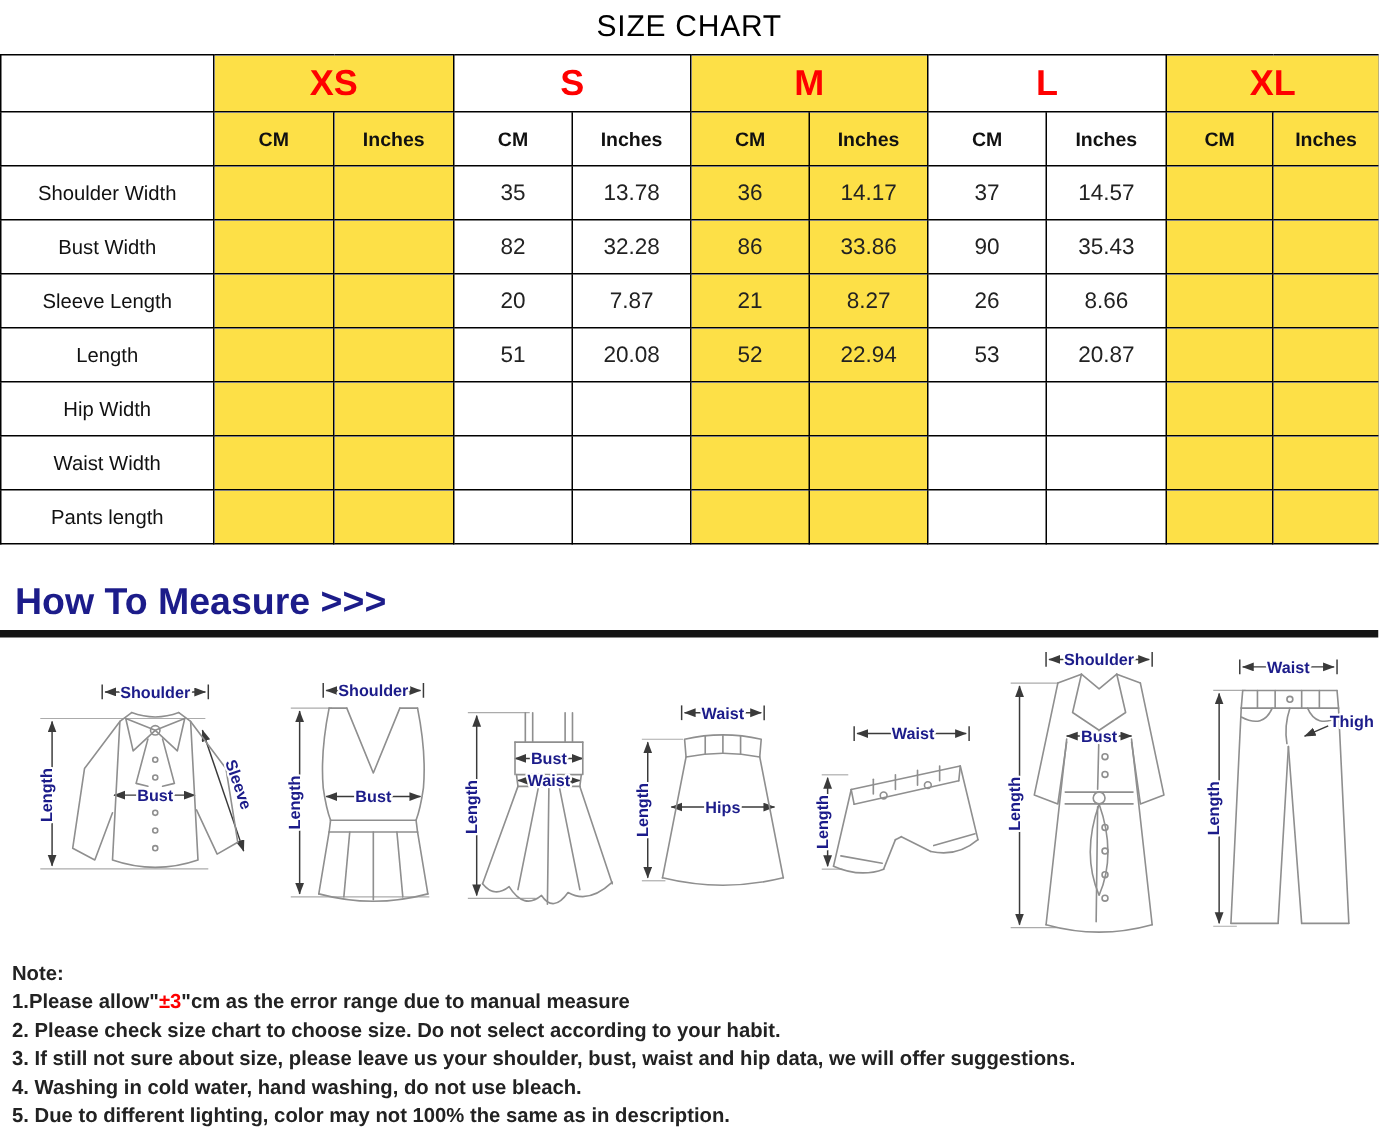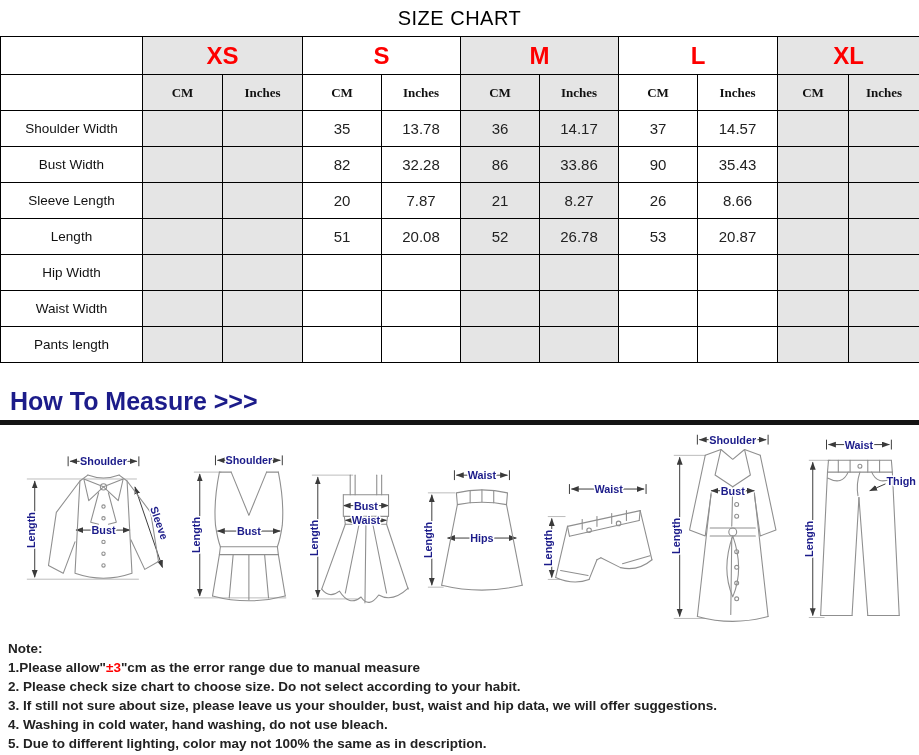--- a/index.html
+++ b/index.html
@@ -1,24 +1,24 @@
 <!DOCTYPE html>
 <html><head>
 <meta charset="utf-8">
 <style>
   html,body{margin:0;padding:0;background:#fff;}
   body{width:919px;height:755px;font-family:"Liberation Sans",sans-serif;color:#1a1a1a;overflow:hidden;}
   .title{height:36px;line-height:36px;text-align:center;font-size:20px;font-weight:normal;letter-spacing:.5px;color:#000;}
   table.sizechart{border-collapse:collapse;width:919px;table-layout:fixed;}
   table.sizechart td,table.sizechart th{border:1px solid #000;text-align:center;vertical-align:middle;padding:0;overflow:hidden;}
   th.size-h{font-size:24px;font-weight:bold;color:#fe0000;height:37px;}
-  td.unit{font-size:13px;font-weight:bold;height:35px;color:#111;font-family:Liberation Serif, serif;}
+  td.unit{font-size:13px;font-weight:bold;height:35px;color:#111;}
   td.lbl{font-size:13.5px;font-weight:400;color:#111;}
   td.v{font-size:15px;height:35px;color:#222;}
-  .g{background:#e5e5e5;}
+  .g{background:#fde047;}
   .measure-head{color:#1c1c8a;font-size:25px;font-weight:bold;margin:24px 0 0 10px;}
   .rule{height:5px;background:#141414;margin-top:4px;}
   .figures{display:flex;align-items:center;height:214px;padding-left:19px;}
   .notes{margin:0 18px 0 8px;font-size:13.5px;line-height:19px;color:#222;font-weight:bold;}
   .notes div{white-space:nowrap;}
   .red{color:#fe0000;}
   .fl{font-family:"Liberation Sans",sans-serif;font-size:11px;font-weight:bold;fill:#1c1c8a;
       paint-order:stroke;stroke:#ffffff;stroke-width:3px;stroke-linejoin:round;text-anchor:middle;}
   .garment path,.garment line,.garment circle{fill:none;stroke:#8f8f8f;stroke-width:1.1;stroke-linecap:round;stroke-linejoin:round;}
   .arrow{stroke:#3a3a3a;stroke-width:1;marker-start:url(#ah);marker-end:url(#ah);}
@@ -114,21 +114,21 @@
     <td class="v g"></td>
     <td class="v g"></td>
   </tr>
   <tr>
     <td class="lbl">Length</td>
     <td class="v g"></td>
     <td class="v g"></td>
     <td class="v">51</td>
     <td class="v">20.08</td>
     <td class="v g">52</td>
-    <td class="v g">26.78</td>
+    <td class="v g">22.94</td>
     <td class="v">53</td>
     <td class="v">20.87</td>
     <td class="v g"></td>
     <td class="v g"></td>
   </tr>
   <tr>
     <td class="lbl">Hip Width</td>
     <td class="v g"></td>
     <td class="v g"></td>
     <td class="v"></td>

